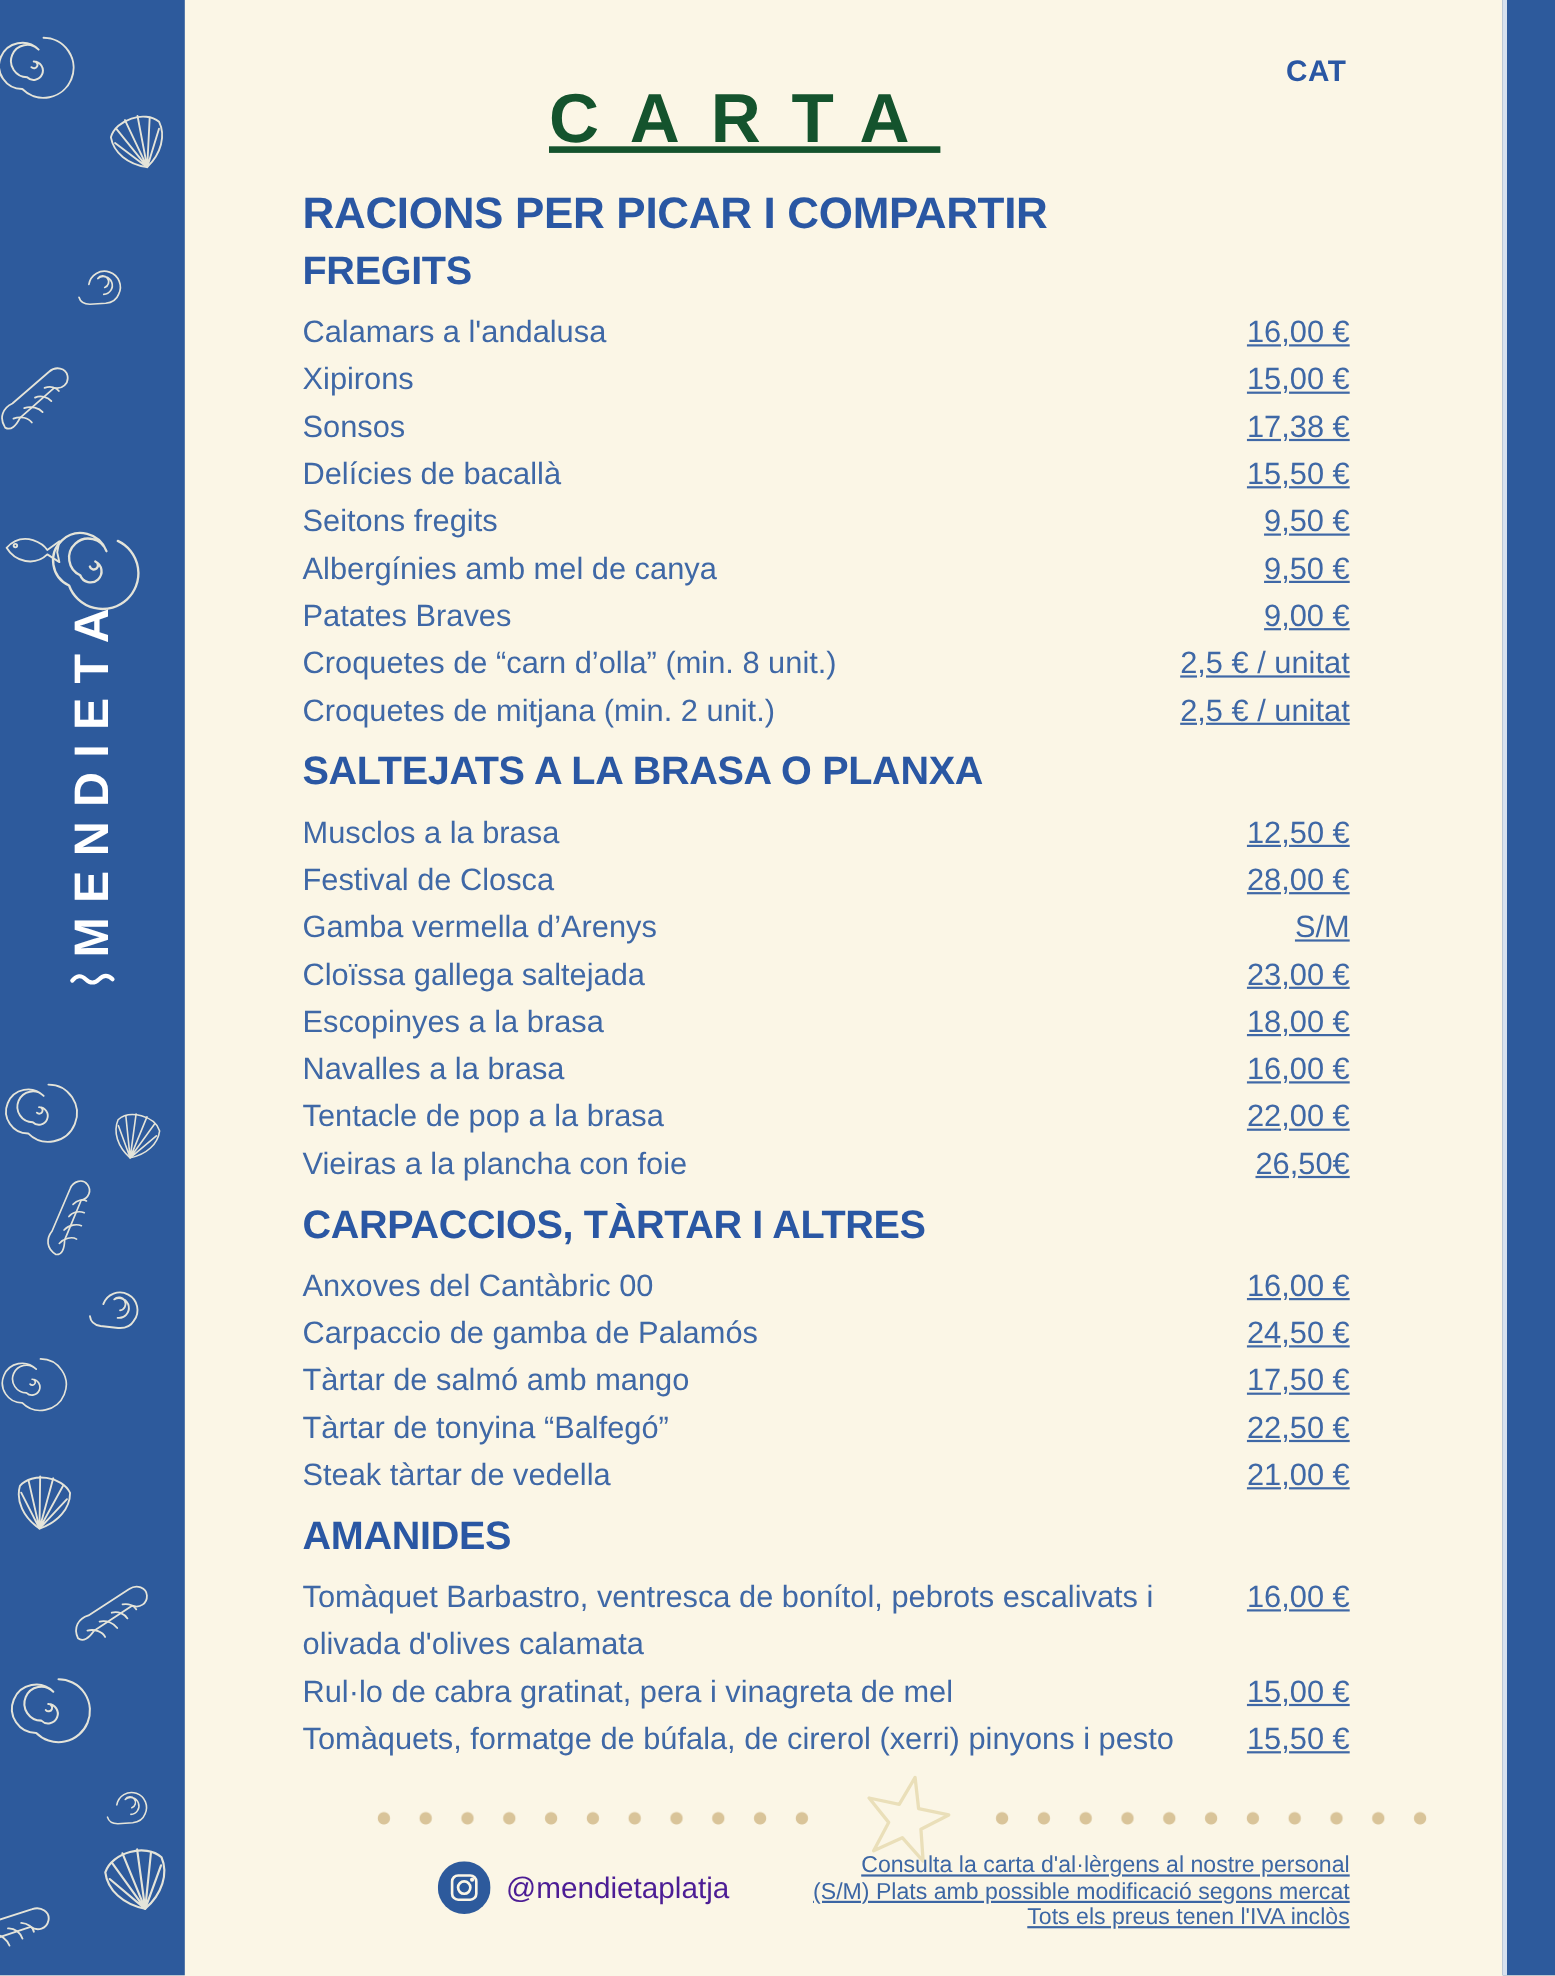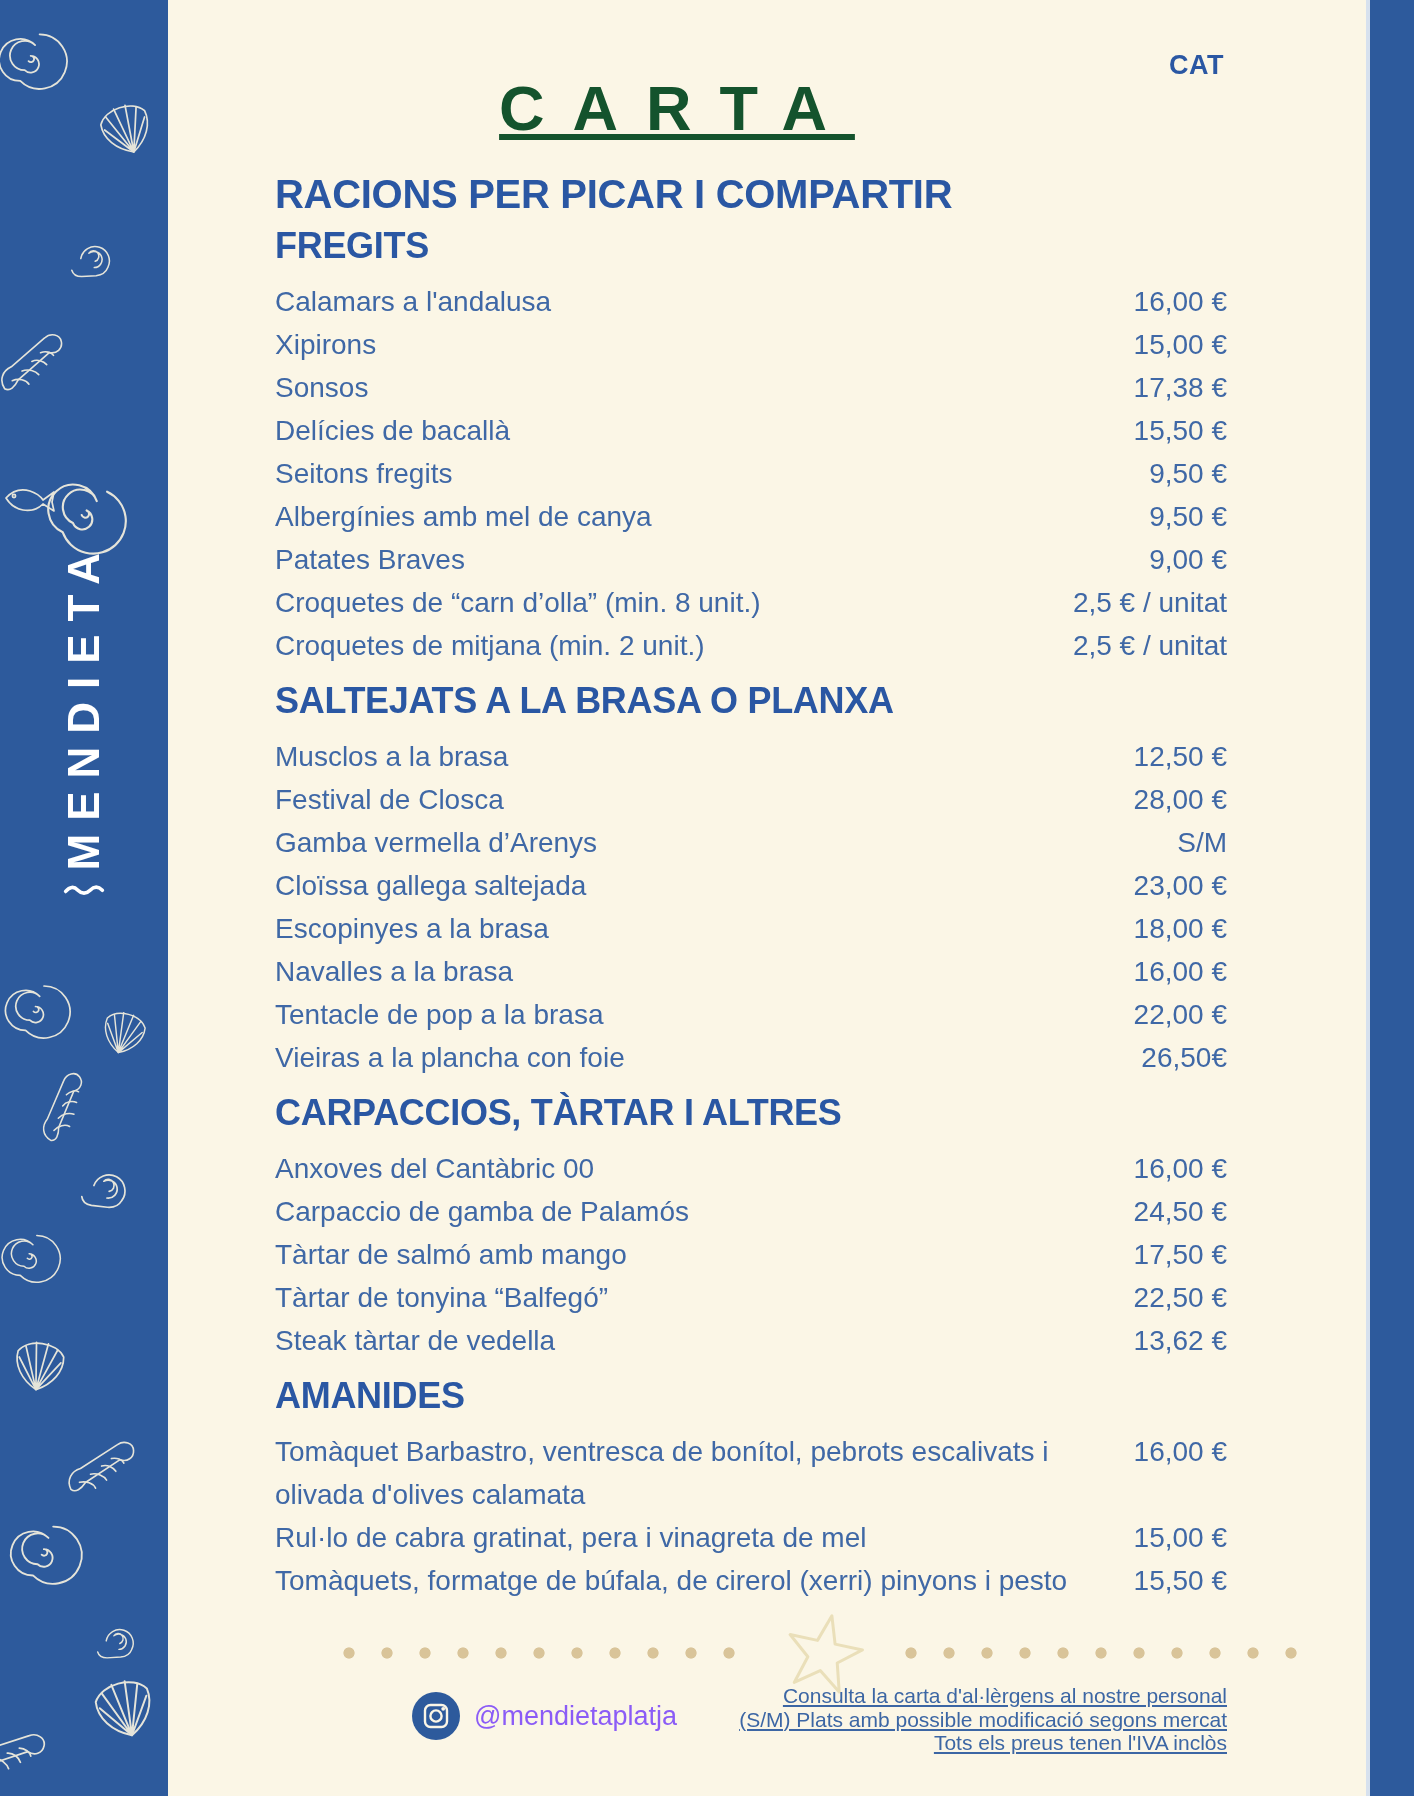--- a/index.html
+++ b/index.html
@@ -47,35 +47,35 @@
   .section{margin-top:14px;}
   .sec-h{
     margin:0 0 14px 0;line-height:40px;
     font-size:36px;font-weight:bold;color:#2a57a3;letter-spacing:-0.3px;
   }
   .row{
     display:flex;align-items:flex-start;
     font-size:28px;line-height:43px;color:#3f68a6;
   }
   .iname{max-width:800px;hyphens:none;}
-  .iprice{margin-left:auto;white-space:nowrap;text-align:left;}
+  .iprice{margin-left:auto;white-space:nowrap;text-align:left;text-decoration:underline;}
   .dotted-sep{
     position:absolute;left:-6px;right:8px;top:1630px;height:46px;
     left:162px;right:52px;display:flex;align-items:center;
   }
   .dotline{
     flex:1;height:12px;
     background-image:radial-gradient(circle,#d9c499 5.2px,rgba(0,0,0,0) 6px);
     background-size:38px 12px;background-repeat:repeat-x;background-position:left center;
   }
   .star-wrap{margin:0 22px;display:flex;align-items:center;}
   .insta{
-    position:absolute;left:244px;top:1692px;
+    position:absolute;left:230px;top:1692px;
     display:flex;align-items:center;gap:14px;
-    font-size:27px;color:#8b5cf6;
+    font-size:27px;color:#4c1d95;
   }
   .notes{
     position:absolute;right:143px;top:1684px;text-align:right;
     font-size:21px;line-height:23.5px;color:#3c66a4;text-decoration:underline;
   }
 </style>
 </head>
 <body>
 
 <div>
@@ -222,21 +222,21 @@
           <div class="row">
             <span class="iname">Tàrtar de salmó amb mango</span>
             <span class="iprice">17,50 €</span>
           </div>
           <div class="row">
             <span class="iname">Tàrtar de tonyina “Balfegó”</span>
             <span class="iprice">22,50 €</span>
           </div>
           <div class="row">
             <span class="iname">Steak tàrtar de vedella</span>
-            <span class="iprice">13,62 €</span>
+            <span class="iprice">21,00 €</span>
           </div>
         </section>
         <section class="section">
           <h3 class="sec-h">AMANIDES</h3>
           <div class="row">
             <span class="iname">Tomàquet Barbastro, ventresca de bonítol, pebrots escalivats i olivada d'olives calamata</span>
             <span class="iprice">16,00 €</span>
           </div>
           <div class="row">
             <span class="iname">Rul·lo de cabra gratinat, pera i vinagreta de mel</span>

